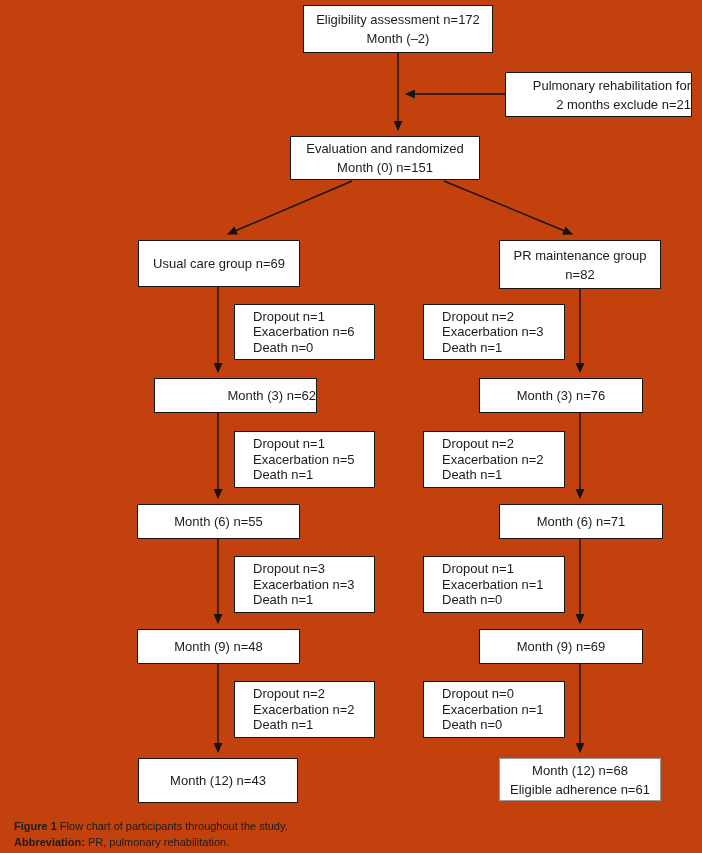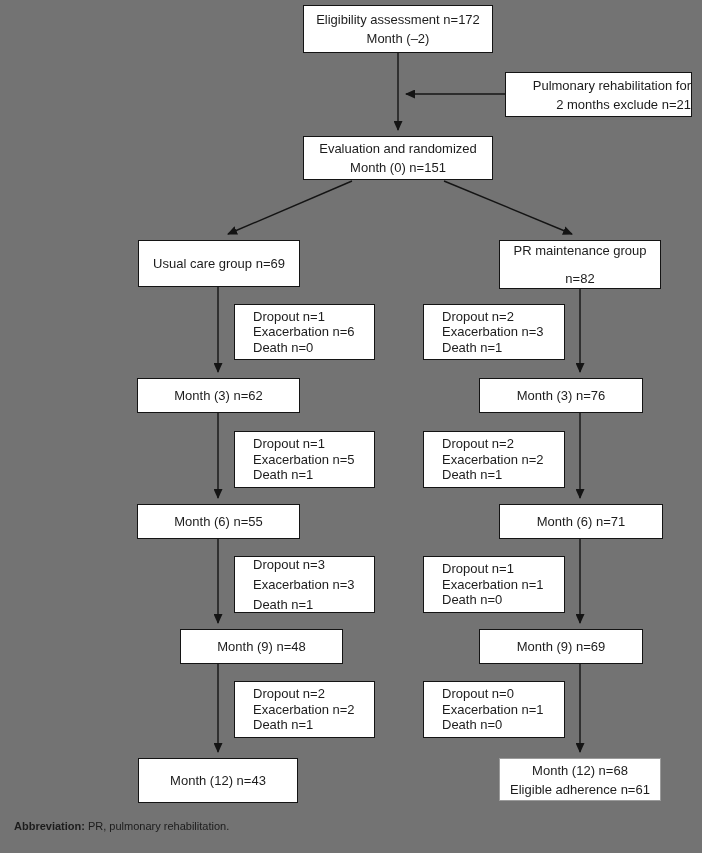--- a/index.html
+++ b/index.html
@@ -5,21 +5,21 @@
   html, body {
     margin: 0;
     padding: 0;
     background: #ffffff;
     font-family: "Liberation Sans", sans-serif;
   }
   .page {
     position: relative;
     width: 702px;
     height: 853px;
-    background: #737373;
+    background: #c2410c;
     overflow: hidden;
     color: #1c1c1c;
   }
   .connectors {
     position: absolute;
     left: 0;
     top: 0;
     width: 702px;
     height: 853px;
     z-index: 0;
@@ -96,45 +96,45 @@
   <div class="box" style="left:303px; top:5px; width:190px; height:48px;">
     <div>Eligibility assessment n=172</div>
     <div>Month (–2)</div>
   </div>
 
   <div class="box" style="left:505px; top:72px; width:187px; height:45px;align-items:flex-end;">
     <div>Pulmonary rehabilitation for</div>
     <div>2 months exclude n=21</div>
   </div>
 
-  <div class="box" style="left:303px; top:136px; width:190px; height:44px;">
+  <div class="box" style="left:290px; top:136px; width:190px; height:44px;">
     <div>Evaluation and randomized</div>
     <div>Month (0) n=151</div>
   </div>
 
   <div class="box" style="left:138px; top:240px; width:162px; height:47px;">
     <div>Usual care group n=69</div>
   </div>
 
-  <div class="box" style="left:499px; top:240px; width:162px; height:49px;justify-content:space-between;">
+  <div class="box" style="left:499px; top:240px; width:162px; height:49px;">
     <div>PR maintenance group</div>
     <div>n=82</div>
   </div>
 
   <div class="box left-align" style="left:234px; top:304px; width:141px; height:56px;">
     <div>Dropout n=1</div>
     <div>Exacerbation n=6</div>
     <div>Death n=0</div>
   </div>
   <div class="box left-align" style="left:234px; top:431px; width:141px; height:57px;">
     <div>Dropout n=1</div>
     <div>Exacerbation n=5</div>
     <div>Death n=1</div>
   </div>
-  <div class="box left-align" style="left:234px; top:556px; width:141px; height:57px;justify-content:space-between;">
+  <div class="box left-align" style="left:234px; top:556px; width:141px; height:57px;">
     <div>Dropout n=3</div>
     <div>Exacerbation n=3</div>
     <div>Death n=1</div>
   </div>
   <div class="box left-align" style="left:234px; top:681px; width:141px; height:57px;">
     <div>Dropout n=2</div>
     <div>Exacerbation n=2</div>
     <div>Death n=1</div>
   </div>
 
@@ -152,27 +152,27 @@
     <div>Dropout n=1</div>
     <div>Exacerbation n=1</div>
     <div>Death n=0</div>
   </div>
   <div class="box left-align" style="left:423px; top:681px; width:142px; height:57px;">
     <div>Dropout n=0</div>
     <div>Exacerbation n=1</div>
     <div>Death n=0</div>
   </div>
 
-  <div class="box" style="left:137px; top:378px; width:163px; height:35px;">
+  <div class="box" style="left:154px; top:378px; width:163px; height:35px;align-items:flex-end;">
     <div>Month (3) n=62</div>
   </div>
   <div class="box" style="left:137px; top:504px; width:163px; height:35px;">
     <div>Month (6) n=55</div>
   </div>
-  <div class="box" style="left:137px; top:629px; width:163px; height:35px;margin-left:43px;">
+  <div class="box" style="left:137px; top:629px; width:163px; height:35px;">
     <div>Month (9) n=48</div>
   </div>
   <div class="box" style="left:138px; top:758px; width:160px; height:45px;">
     <div>Month (12) n=43</div>
   </div>
 
   <div class="box" style="left:479px; top:378px; width:164px; height:35px;">
     <div>Month (3) n=76</div>
   </div>
   <div class="box" style="left:499px; top:504px; width:164px; height:35px;">
@@ -182,17 +182,20 @@
     <div>Month (9) n=69</div>
   </div>
 
   <div class="box gray-border" style="left:499px; top:758px; width:162px; height:43px;justify-content:center;">
     <div>Month (12) n=68</div>
     <div>Eligible adherence n=61</div>
   </div>
 
   <div class="caption-block">
     <div>
+      <span class="b">Figure 1</span><span> Flow chart of participants throughout the study.</span>
+    </div>
+    <div>
       <span class="b">Abbreviation:</span><span> PR, pulmonary rehabilitation.</span>
     </div>
   </div>
 
 </div>
 
 </body></html>

